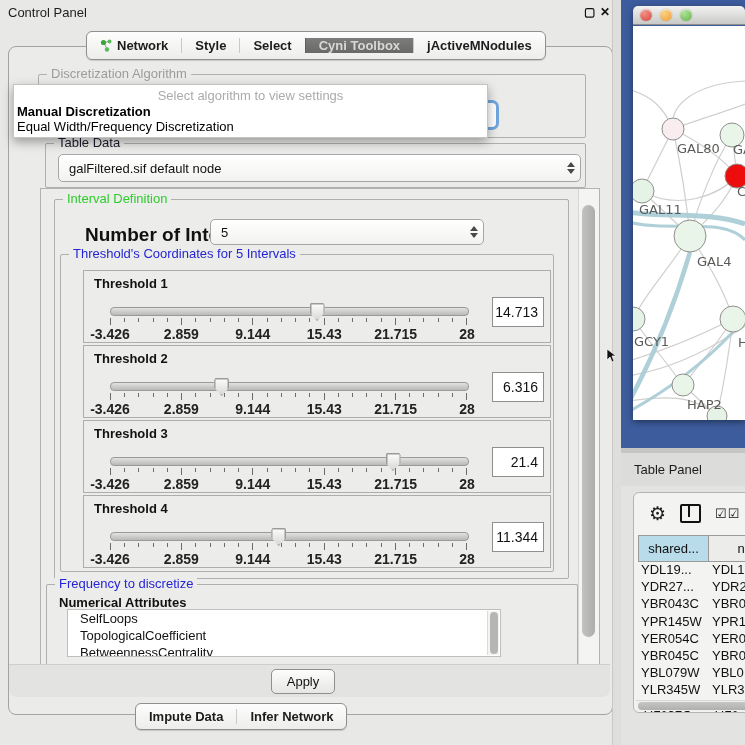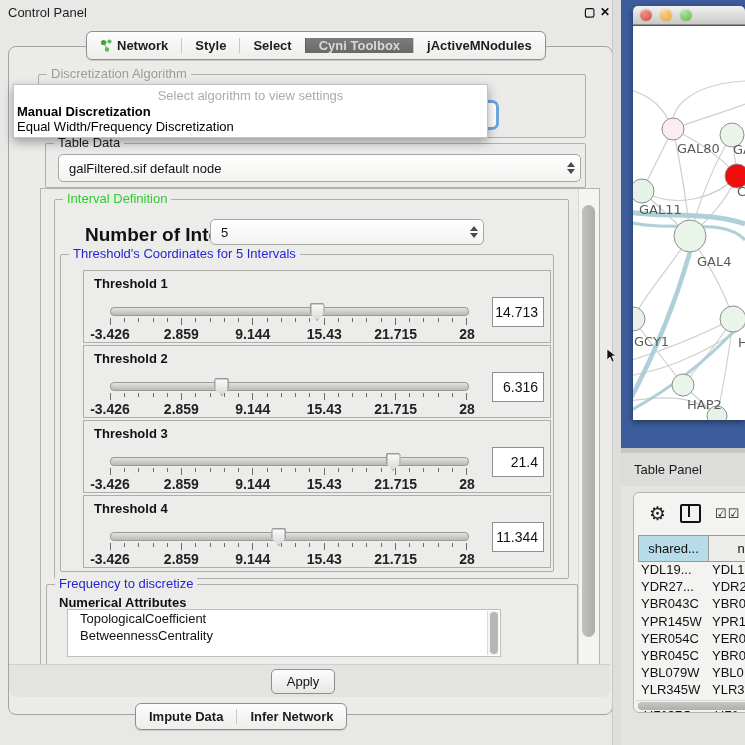--- a/index.html
+++ b/index.html
@@ -367,20 +367,21 @@
     </div>
 
     <div class="abs tgroup" style="left:5px;top:395px;width:530px;height:90px;background:#ECECEA;border-bottom:none;">
       <span class="gtitle" style="color:#2525D6;background:#ECECEA;">Frequency to discretize</span>
       <span class="abs" style="left:12px;top:10px;font-size:13px;font-weight:bold;color:#111;">Numerical Attributes</span>
     </div>
     <div id="attr-list" class="abs">
       <div style="position:absolute;right:1px;top:1px;width:11px;height:44px;background:#F4F4F2;border-left:1px solid #DADAD8;">
         <div style="position:absolute;left:1.5px;top:1px;width:8px;height:42px;border-radius:4px;background:#B6B6B4;"></div>
       </div>
+    <div class="attr-item">SelfLoops</div>
         <div class="attr-item">TopologicalCoefficient</div>
         <div class="attr-item">BetweennessCentrality</div>
       </div>
 
     <div class="vtrack" style="right:0;top:0;width:20px;height:480px;">
       <div class="vthumb" style="left:3px;top:16px;width:13px;height:432px;"></div>
     </div>
   </div>
 
   <div id="apply-strip" class="abs">

